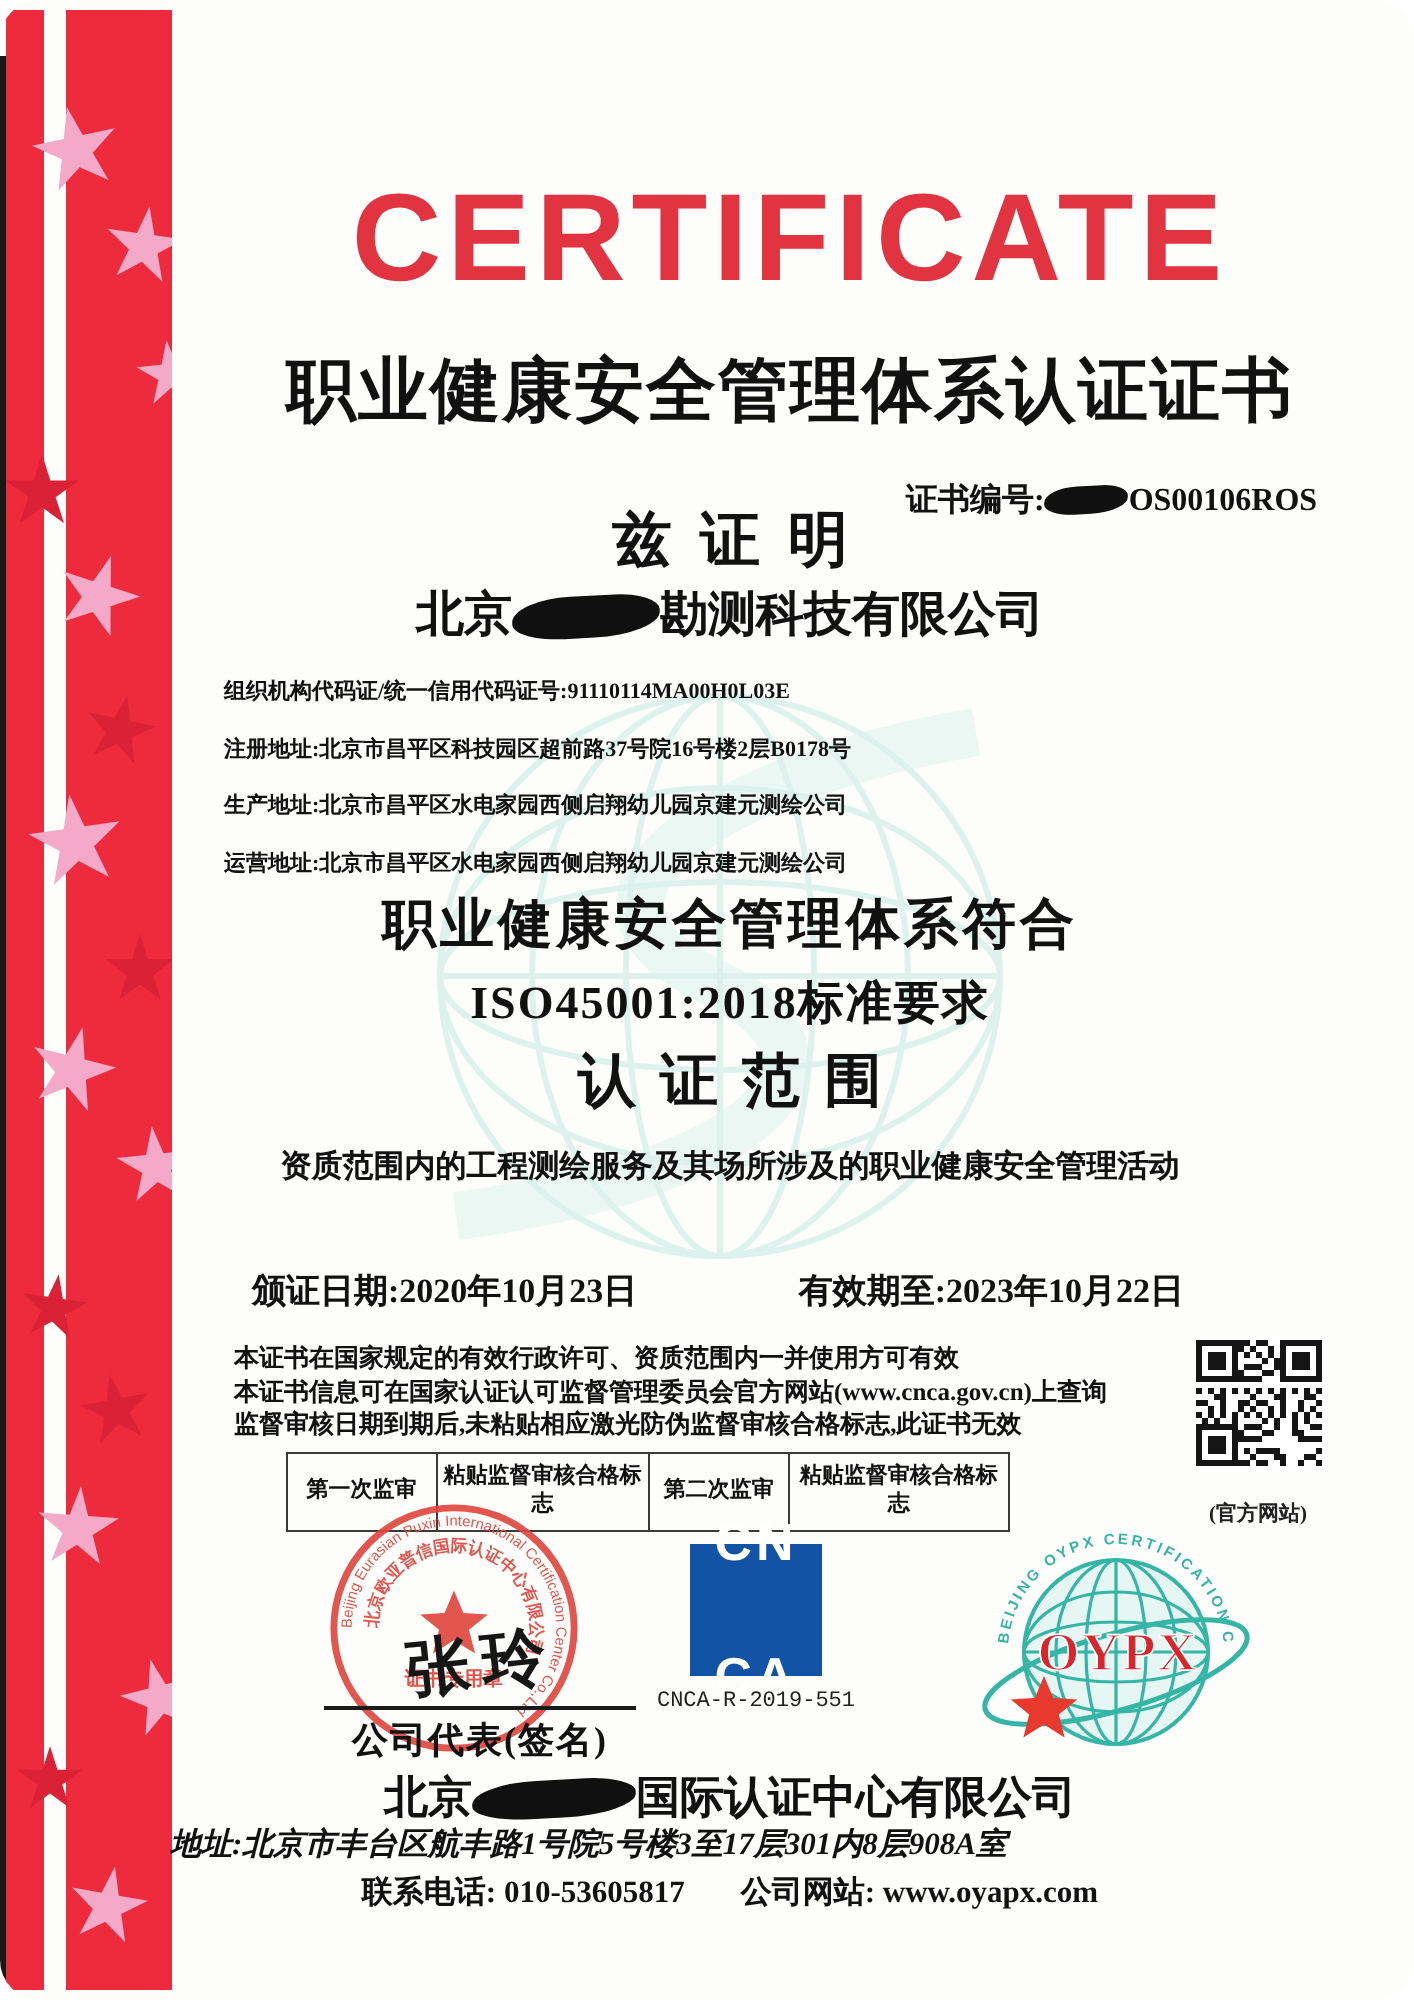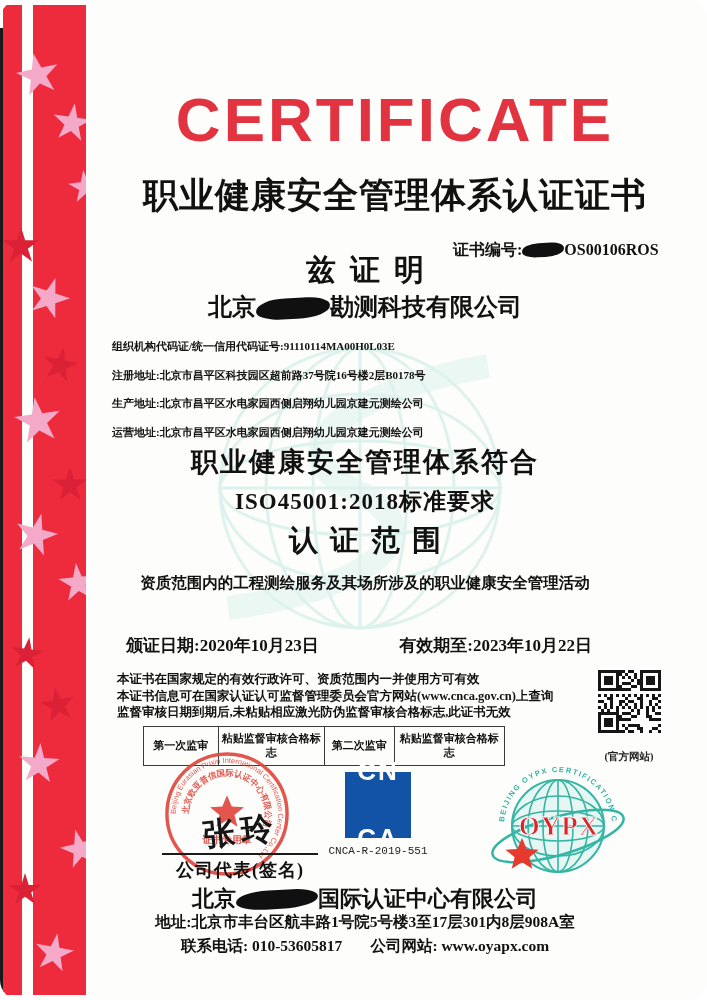--- a/index.html
+++ b/index.html
@@ -52,21 +52,21 @@
 
   .cnca-box{left:345px;top:772px;width:66px;height:66px;background:#1353a5;display:flex;flex-direction:column;
             align-items:center;justify-content:center;color:#fff;font-family:"Liberation Sans",sans-serif;
             font-weight:bold;font-size:26px;line-height:.95;letter-spacing:2px;gap:42px;}
   .cnca-reg{left:326px;top:845px;width:104px;text-align:center;font-family:"Liberation Mono","DejaVu Sans Mono",monospace;
             font-size:11px;color:#222;}
 
   .oypx{left:480px;top:756px;}
 
   .footer-company{left:85px;top:884px;width:560px;text-align:center;font-weight:bold;font-size:22px;}
-  .footer-address{left:85px;top:912px;width:560px;text-align:center;font-weight:bold;font-size:15.5px;white-space:nowrap;}
+  .footer-address{left:85px;top:912px;width:560px;text-align:left;font-weight:bold;font-size:15.5px;white-space:nowrap;font-style:italic;}
   .footer-contact{left:85px;top:936px;width:560px;text-align:center;font-weight:bold;font-size:15.5px;white-space:nowrap;}
   .footer-contact .gap{display:inline-block;width:28px;}
 
   .scrib{display:inline-block;background:#101010;border-radius:40% 30% 45% 35%/55% 40% 55% 40%;transform:rotate(-3deg);vertical-align:-3px;}
   .scrib.co{width:74px;height:21px;vertical-align:-4px;}
   .scrib.no{width:42px;height:14px;vertical-align:-2px;}
   .scrib.fo{width:82px;height:19px;vertical-align:-3px;}
 </style>
 </head>
 <body>

